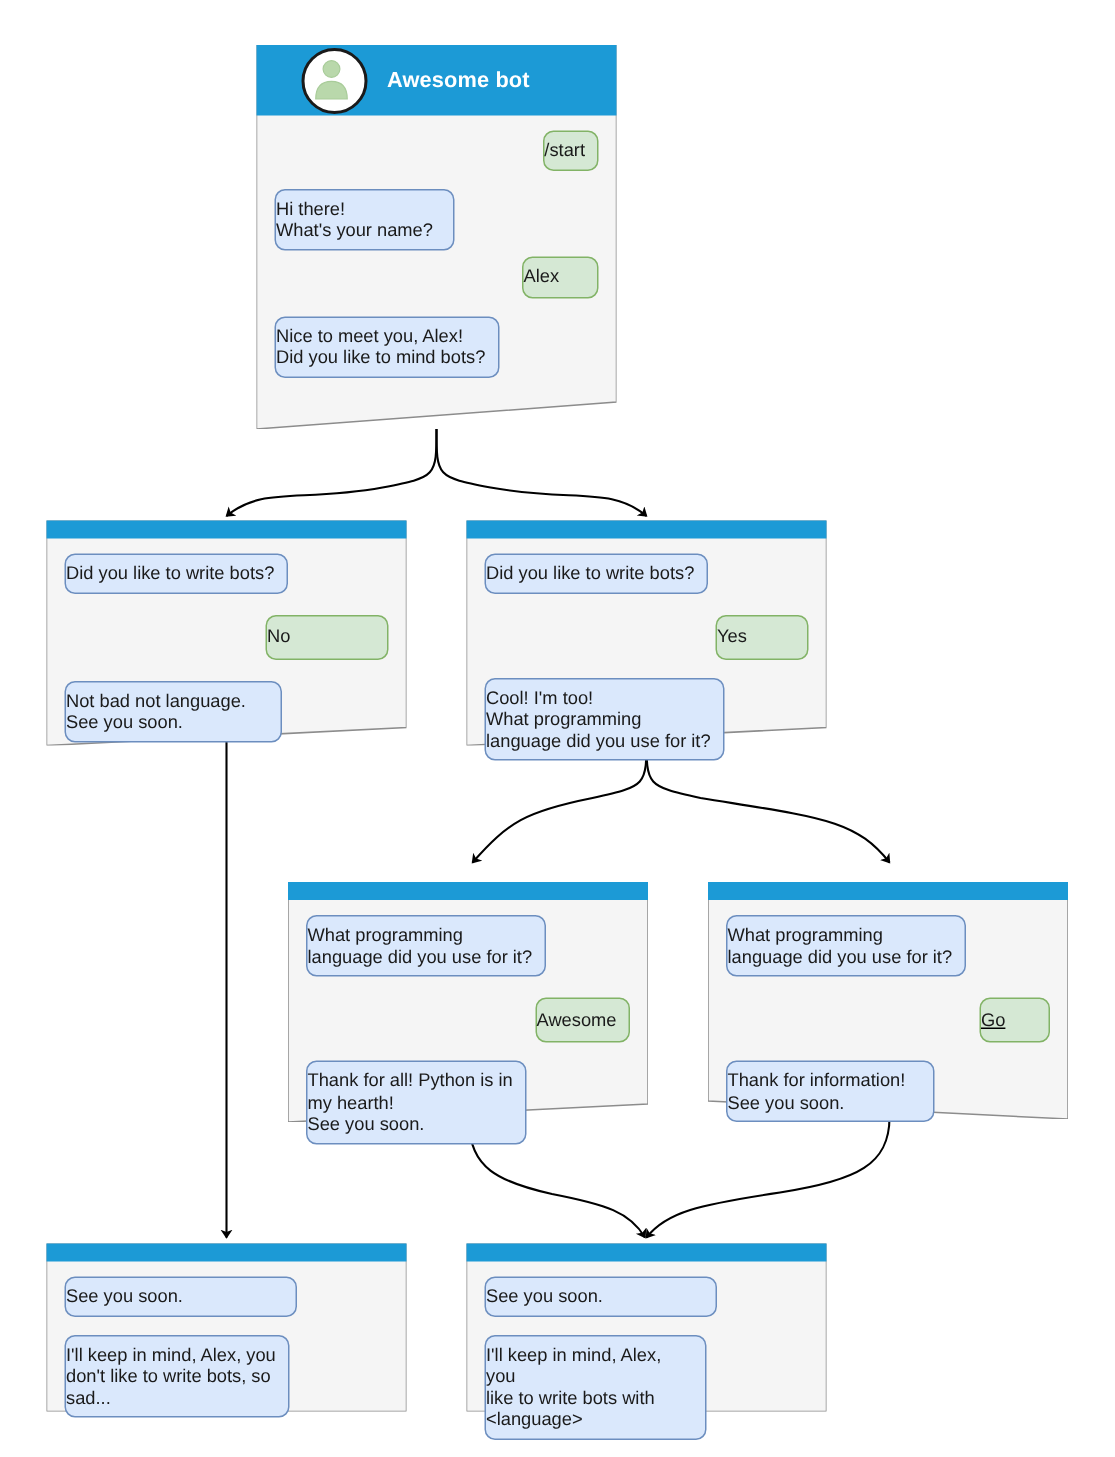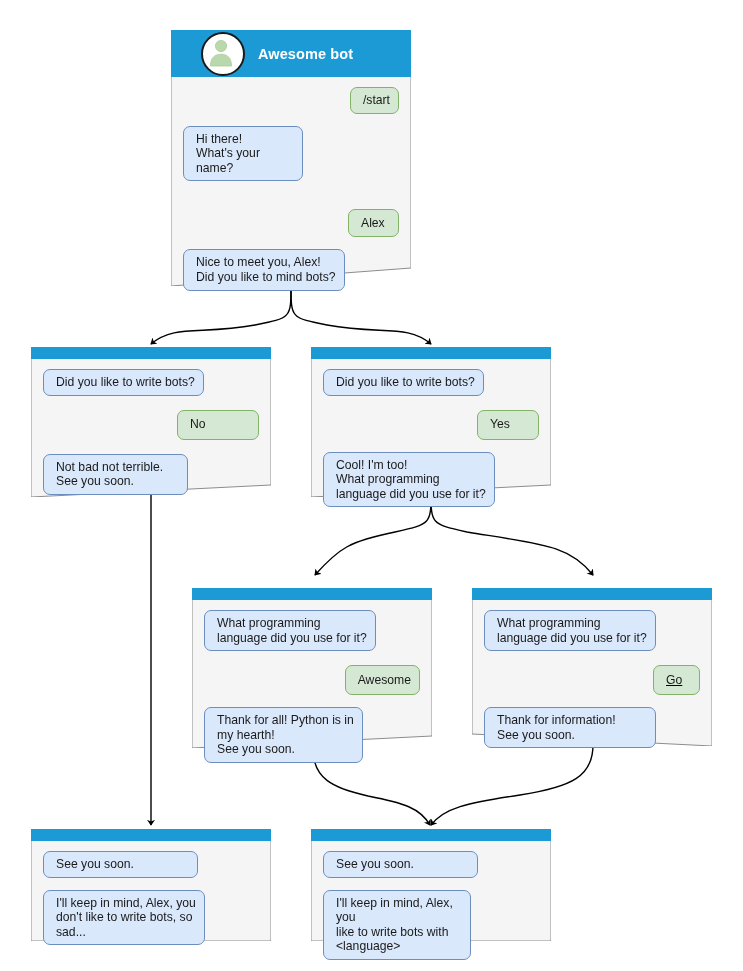--- a/index.html
+++ b/index.html
@@ -86,21 +86,21 @@
     box-sizing: border-box;
     display: flex;
     flex-direction: column;
   }
 
   .bubble {
     font-size: 12.2px;
     line-height: 14.6px;
     color: #1a1a1a;
     border-radius: 7px;
-    padding: 5px 8px 5px 12px;
+    padding: 5px 8px 5px 0;
     box-sizing: border-box;
     white-space: pre-line;
     display: inline-block;
   }
   .bubble.bot {
     background: #dae8fc;
     border: 1px solid #6c8ebf;
     align-self: flex-start;
   }
   .bubble.user {
@@ -151,21 +151,21 @@
           <circle cx="18" cy="12" r="5.6" fill="#b9d8ab" stroke="#a9cc9a" stroke-width="0.8"></circle>
           <path d="M7.5,32 C7.5,23.5 12,20.2 18,20.2 C24,20.2 28.5,23.5 28.5,32 Z" fill="#b9d8ab" stroke="#a9cc9a" stroke-width="0.8"></path>
         </svg>
       </div>
       <span class="node-title">Awesome bot</span>
     </div>
     <div class="chat-body" style="top:47px;">
       <div class="row right" style="margin-bottom:12px;">
         <div class="bubble user">/start</div>
       </div>
-      <div class="row left" style="margin-bottom:28px;">
+      <div class="row left" style="margin-bottom:4px;">
         <div class="bubble bot" style="width:120px;">Hi there!
 What's your name?</div>
       </div>
       <div class="row right" style="margin-bottom:12px;">
         <div class="bubble user" style="width:51px;height:28px;display:flex;align-items:center;">Alex</div>
       </div>
       <div class="row left">
         <div class="bubble bot">Nice to meet you, Alex!
 Did you like to mind bots?</div>
       </div>
@@ -180,21 +180,21 @@
   <div class="node-inner">
     <div class="node-header thin"></div>
     <div class="chat-body" style="top:12px;">
       <div class="row left" style="margin-bottom:14px;">
         <div class="bubble bot">Did you like to write bots?</div>
       </div>
       <div class="row right" style="margin-bottom:14px;">
         <div class="bubble user" style="width:82px;height:30px;display:flex;align-items:center;">No</div>
       </div>
       <div class="row left">
-        <div class="bubble bot" style="width:145px;">Not bad not terrible.
+        <div class="bubble bot" style="width:145px;">Not bad not language.
 See you soon.</div>
       </div>
     </div>
   </div>
 </div>
 
 <div class="node" style="left:311px; top:347px; width:240px; height:150px;">
   <svg class="node-shape" viewBox="0 0 240 150" preserveAspectRatio="none">
     <path d="M0,0 L240,0 L240,138 L0,150 Z" fill="#f5f5f5" stroke="#8c8c8c" stroke-width="1"></path>
   </svg>
@@ -247,21 +247,21 @@
     <div class="node-header thin"></div>
     <div class="chat-body" style="top:12px;">
       <div class="row left" style="margin-bottom:14px;">
         <div class="bubble bot">What programming
 language did you use for it?</div>
       </div>
       <div class="row right" style="margin-bottom:12px;text-decoration:underline;">
         <div class="bubble user" style="width:47px;height:30px;display:flex;align-items:center;">Go</div>
       </div>
       <div class="row left">
-        <div class="bubble bot" style="width:172px;">Thank for information!
+        <div class="bubble bot" style="width:139px;">Thank for information!
 See you soon.</div>
       </div>
     </div>
   </div>
 </div>
 
 <div class="node" style="left:31px; top:829px; width:240px; height:112px;">
   <svg class="node-shape" viewBox="0 0 240 112" preserveAspectRatio="none">
     <path d="M0,0 L240,0 L240,112 L0,112 Z" fill="#f5f5f5" stroke="#8c8c8c" stroke-width="1"></path>
   </svg>

